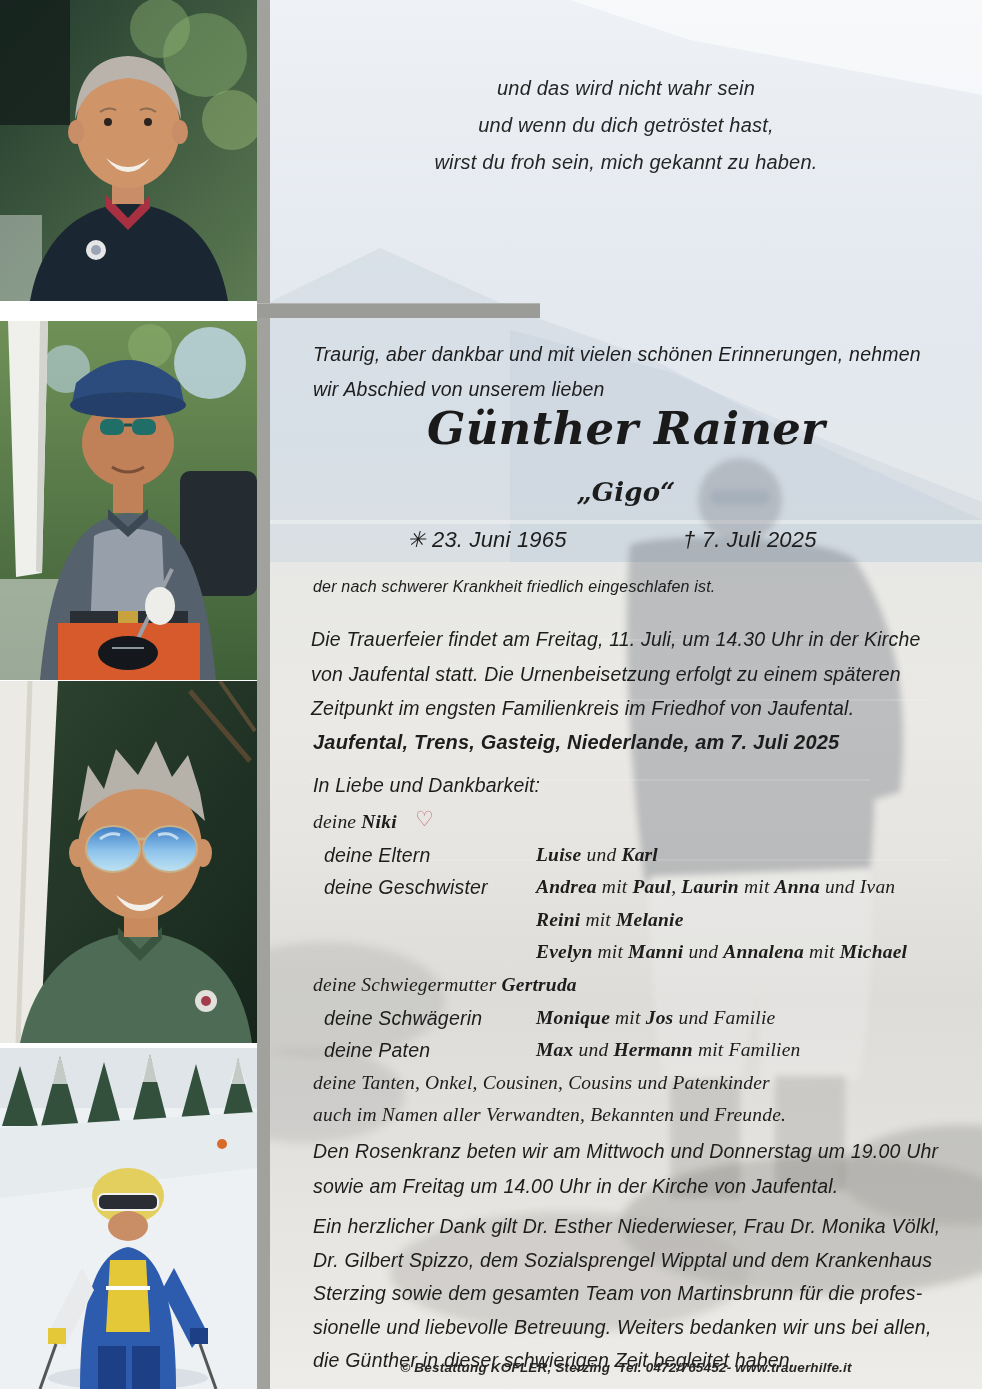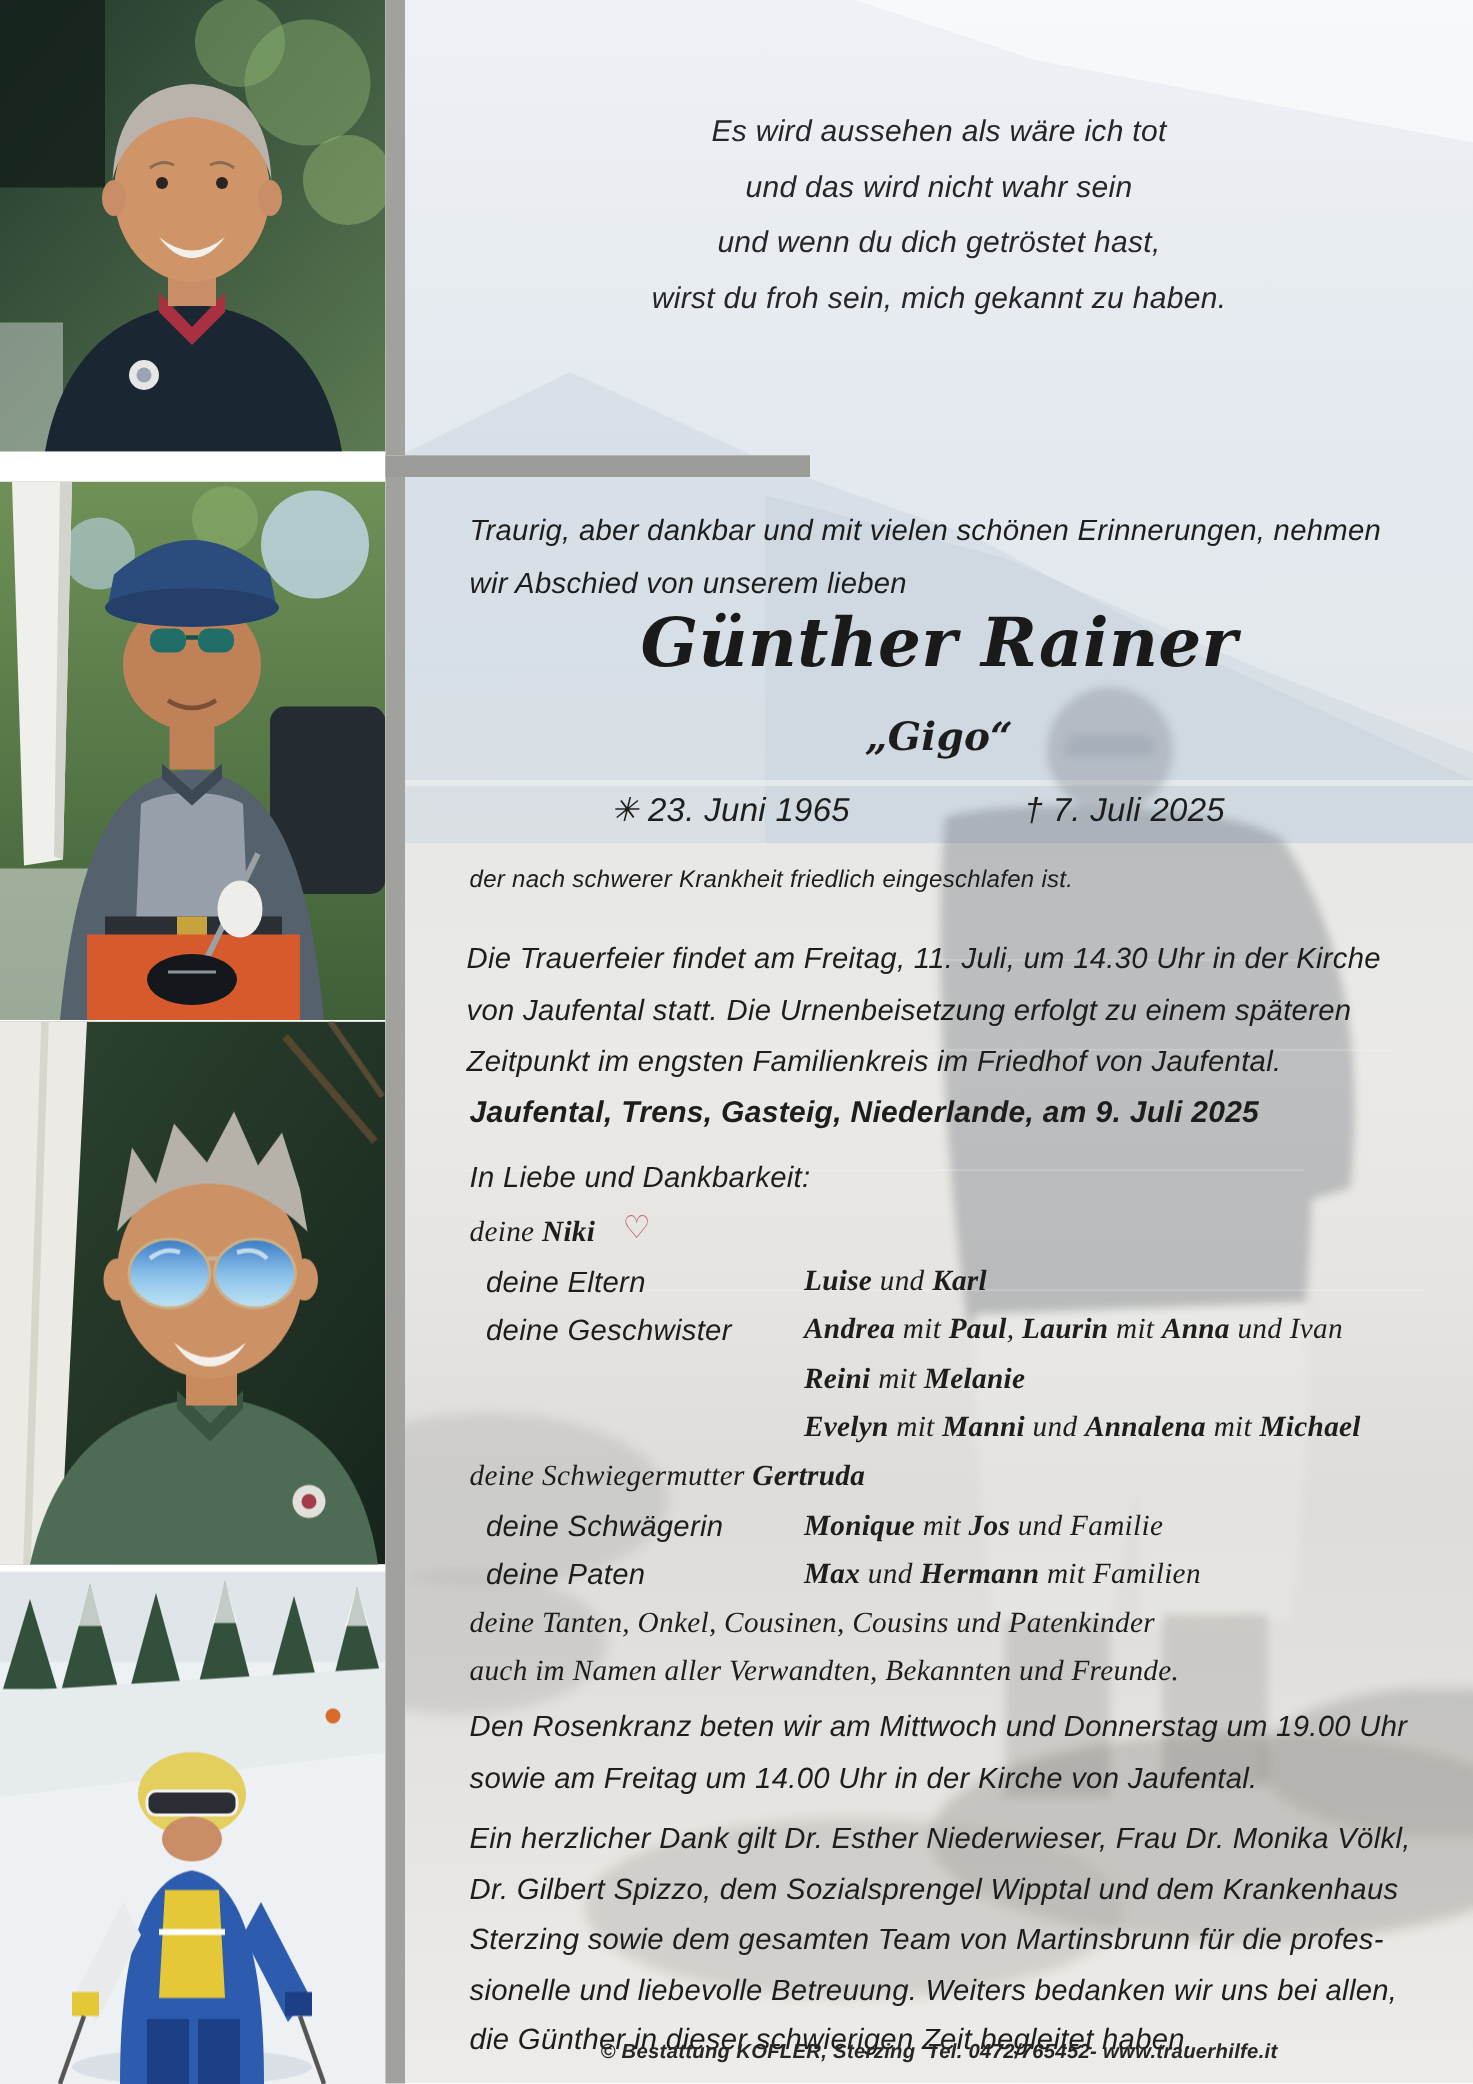--- a/index.html
+++ b/index.html
@@ -217,21 +217,20 @@
       <rect x="48" y="280" width="18" height="16" fill="#e5c838"></rect>
       <rect x="190" y="280" width="18" height="16" fill="#1d3f86"></rect>
       <rect x="98" y="298" width="28" height="43" fill="#1d3f86"></rect>
       <rect x="132" y="298" width="28" height="43" fill="#1d3f86"></rect>
       <line x1="56" y1="296" x2="40" y2="341" stroke="#555" stroke-width="3"></line>
       <line x1="200" y1="296" x2="216" y2="341" stroke="#555" stroke-width="3"></line>
     </svg>
   </figure>
 
   <div class="txt c" id="poem">
-    <div>Es wird aussehen als wäre ich tot</div>
     <div>und das wird nicht wahr sein</div>
     <div>und wenn du dich getröstet hast,</div>
     <div>wirst du froh sein, mich gekannt zu haben.</div>
   </div>
 
   <div class="txt" id="intro">
     <div>Traurig, aber dankbar und mit vielen schönen Erinnerungen, nehmen</div>
     <div>wir Abschied von unserem lieben</div>
   </div>
 
@@ -245,21 +244,21 @@
     <span>†</span>
     <span>7. Juli 2025</span>
   </div>
   <div class="txt" id="passing">der nach schwerer Krankheit friedlich eingeschlafen ist.</div>
 
   <div class="txt" id="funeral">
     <div>Die Trauerfeier findet am Freitag, 11. Juli, um 14.30 Uhr in der Kirche</div>
     <div>von Jaufental statt. Die Urnenbeisetzung erfolgt zu einem späteren</div>
     <div>Zeitpunkt im engsten Familienkreis im Friedhof von Jaufental.</div>
   </div>
-  <div class="txt" id="dateline">Jaufental, Trens, Gasteig, Niederlande, am 9. Juli 2025</div>
+  <div class="txt" id="dateline">Jaufental, Trens, Gasteig, Niederlande, am 7. Juli 2025</div>
   <div class="txt" id="inlove">In Liebe und Dankbarkeit:</div>
 
   <div class="txt" id="family">
     <div class="frow">
       <span class="fval"><span>deine </span><span class="b">Niki</span></span>
     </div>
     <div style="position:absolute;left:95px;top:-3px;" class="heart">♡</div>
     <div class="frow">
       <span class="flabel">deine Eltern</span>
       <span class="fval"><span class="b">Luise</span><span> und </span><span class="b">Karl</span></span>

